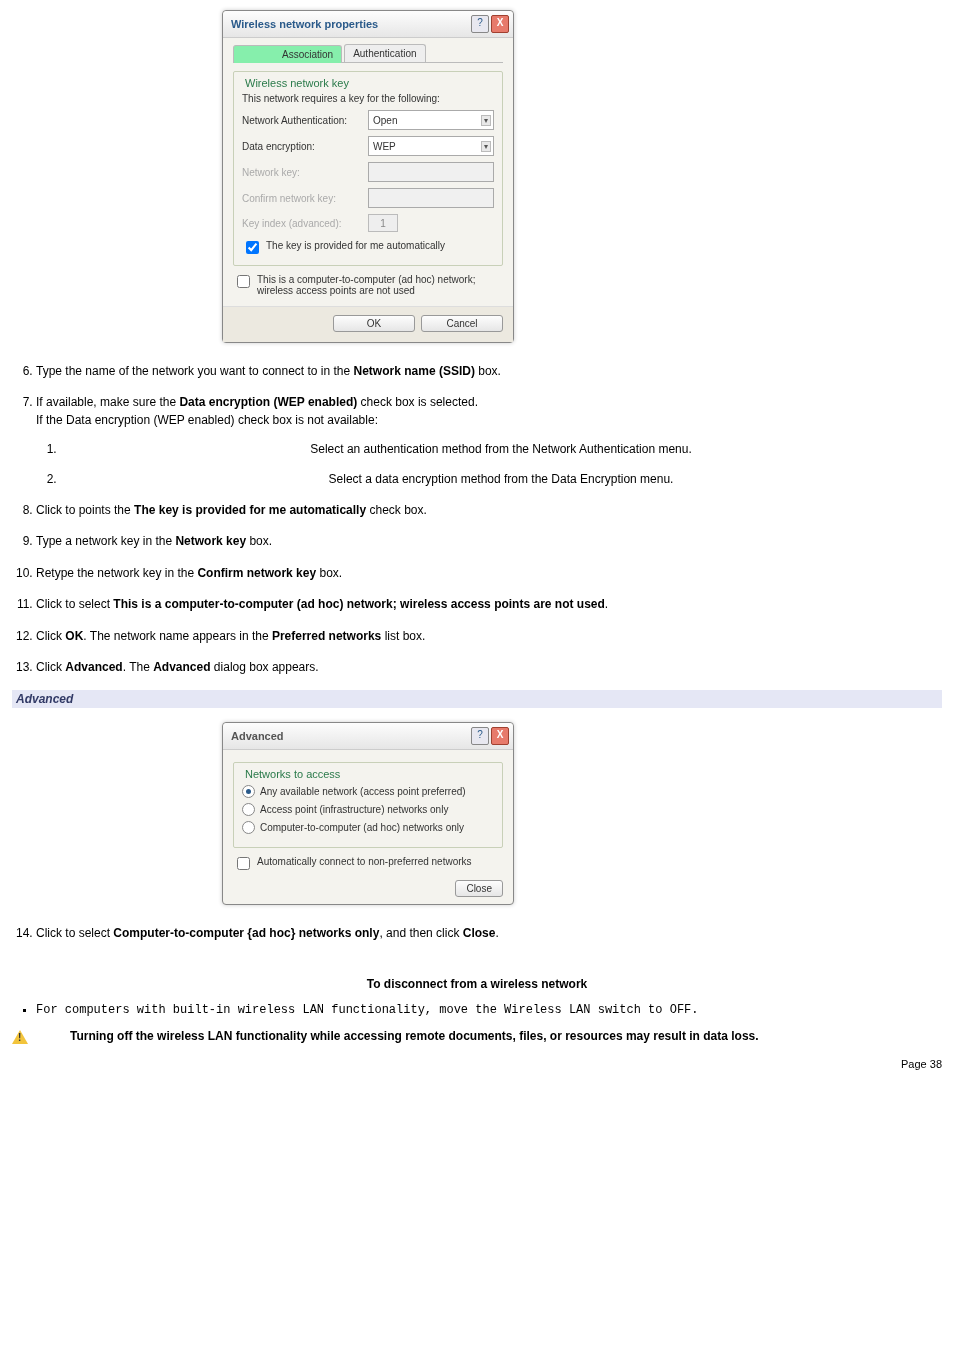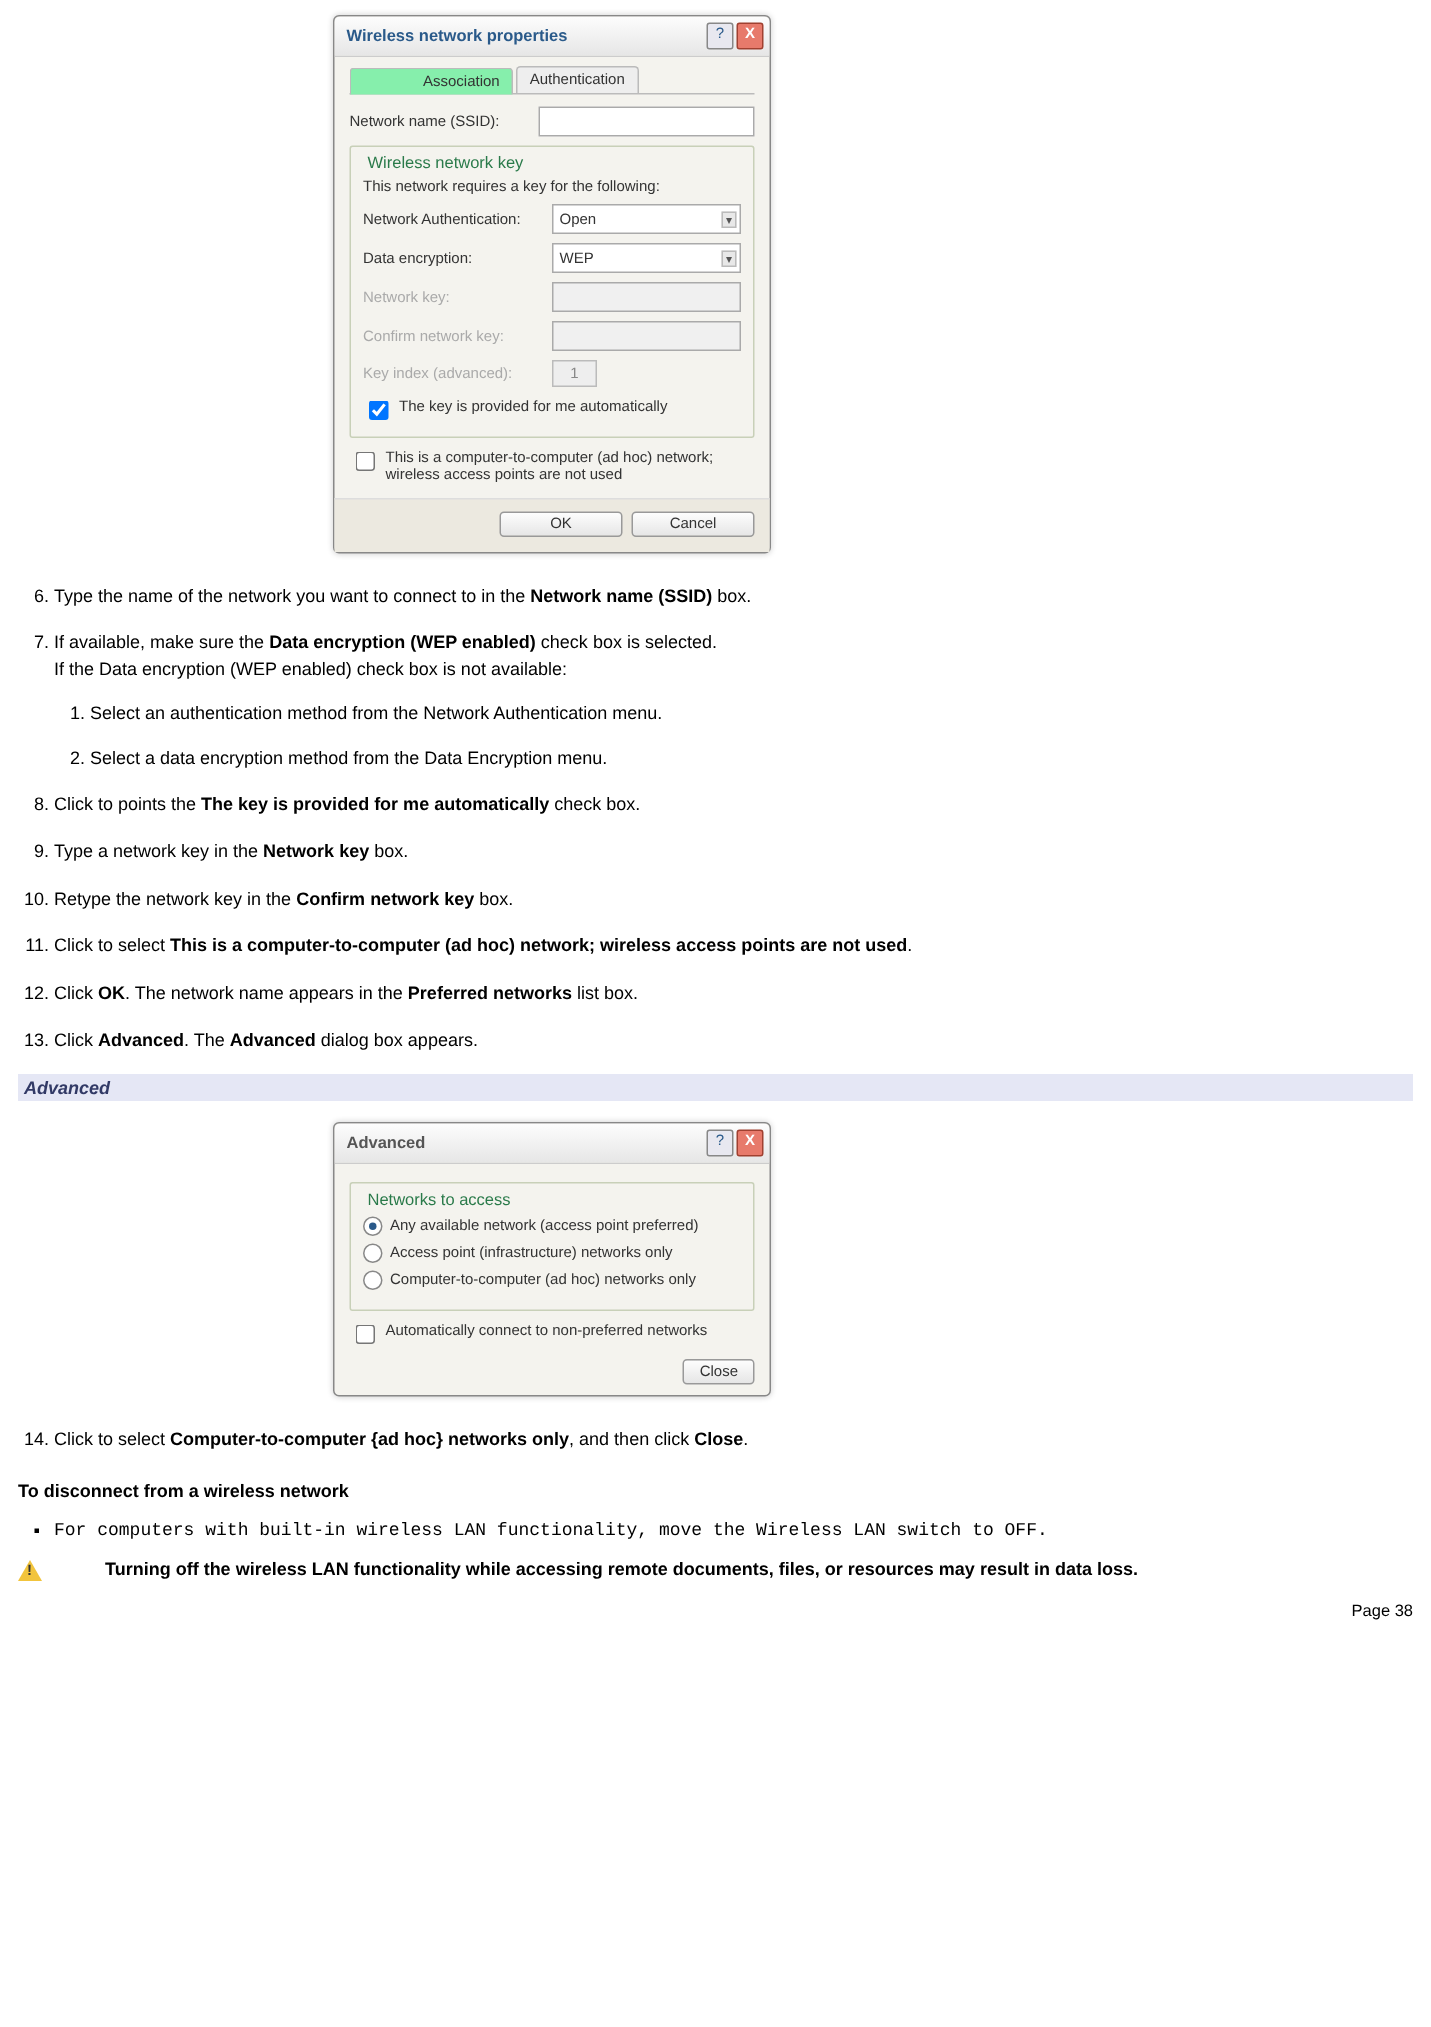--- a/index.html
+++ b/index.html
@@ -56,33 +56,33 @@
   .chk { display:flex; align-items:flex-start; gap:4px; margin-top:8px; font-size:10px; }
   .chk input { margin-top:1px; }
   .dialog-footer { display:flex; justify-content:flex-end; gap:6px; padding:8px 10px 10px 0; background:#ece9e0; border-top:1px solid #ddd; }
   .btn { min-width:60px; padding:2px 10px; border:1px solid #999; border-radius:3px; background:linear-gradient(#fdfdfd,#e6e6e6); font-size:10px; text-align:center; }
   .radio-row { display:flex; align-items:center; gap:5px; margin:5px 0; font-size:10px;}
   .radio-outer { width:11px; height:11px; border:1px solid #888; border-radius:50%; display:flex; align-items:center; justify-content:center; background:#fff;}
   .radio-inner { width:5px; height:5px; border-radius:50%; background:#2a5a8a; }
   ol.main-list { list-style:decimal; padding-left:24px; }
   ol.main-list > li { margin-bottom:14px; line-height:1.45; }
   ol.sub-list { list-style:decimal; padding-left:24px; margin-top:12px; }
-  ol.sub-list > li { margin-bottom:12px; }
+  ol.sub-list > li { margin-bottom:12px;text-align:center; }
   ul.square-list { list-style:square; padding-left:24px; }
   ul.square-list > li { margin-bottom:10px;font-family:Liberation Mono, monospace; }
   .section-heading {
     background:#e5e7f5;
     color:#323a66;
     font-style:italic;
     font-weight:bold;
     padding:2px 4px;
     font-size:12px;
     margin:6px 0 14px 0;
   }
-  .sub-heading { font-weight:bold; margin:18px 0 12px 0; }
+  .sub-heading { font-weight:bold; margin:34px 0 12px 0;text-align:center; }
   .warning-row { margin-top:12px; }
   .warning-icon {
     display:inline-block; width:0; height:0;
     border-left:8px solid transparent; border-right:8px solid transparent;
     border-bottom:14px solid #f2c43c; position:relative; vertical-align:middle; margin-right:42px;
   }
   .warning-icon::after { content:"!"; position:absolute; left:-2px; top:2px; font-size:10px; color:#333; font-weight:bold; }
   .page-footer { text-align:right; font-weight:normal; font-size:11px; margin-top:14px; }
 </style>
 </head>
@@ -93,24 +93,20 @@
     <span class="dialog-title">Wireless network properties</span>
     <span class="dialog-title-right">
       <span class="titlebar-btn help-btn">?</span>
       <span class="titlebar-btn close-btn">X</span>
     </span>
   </div>
   <div class="dialog-body">
     <div class="tabs">
       <div class="tab active">Association</div>
       <div class="tab">Authentication</div>
-    </div>
-    <div class="field-row">
-      <span class="field-label">Network name (SSID):</span>
-      <span class="text-input"></span>
     </div>
     <div class="fieldset">
       <div class="legend">Wireless network key</div>
       <div class="fieldset-text">This network requires a key for the following:</div>
       <div class="field-row">
         <span class="field-label">Network Authentication:</span>
         <span class="select">
           <span>Open</span>
           <span class="chev">▾</span>
         </span>

